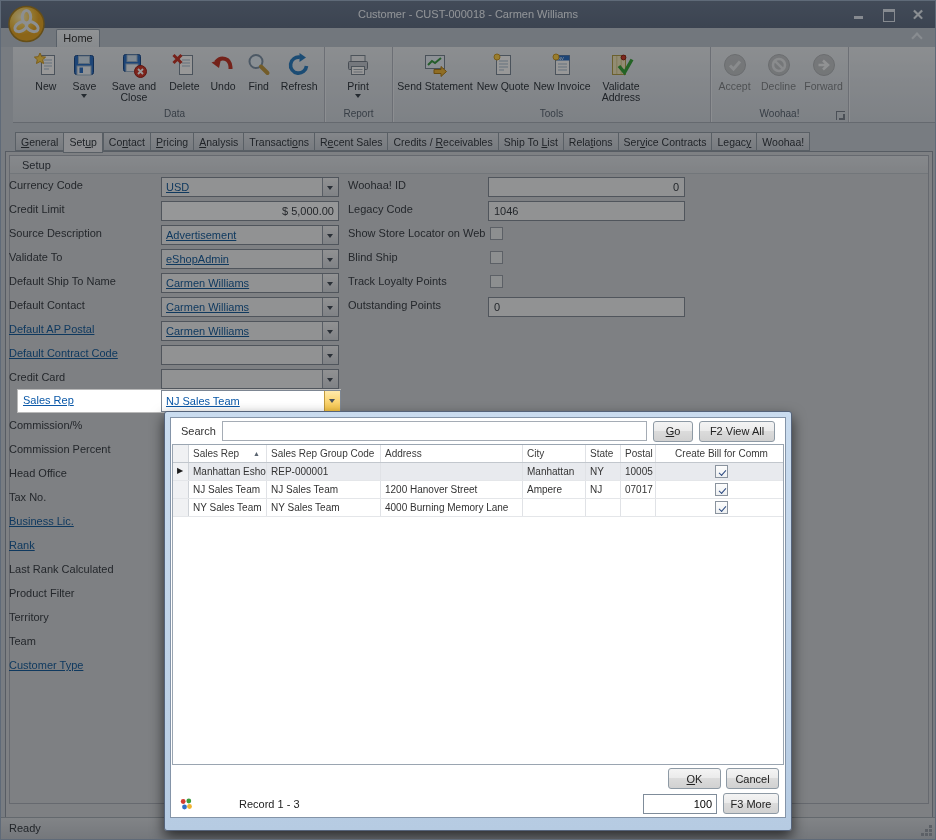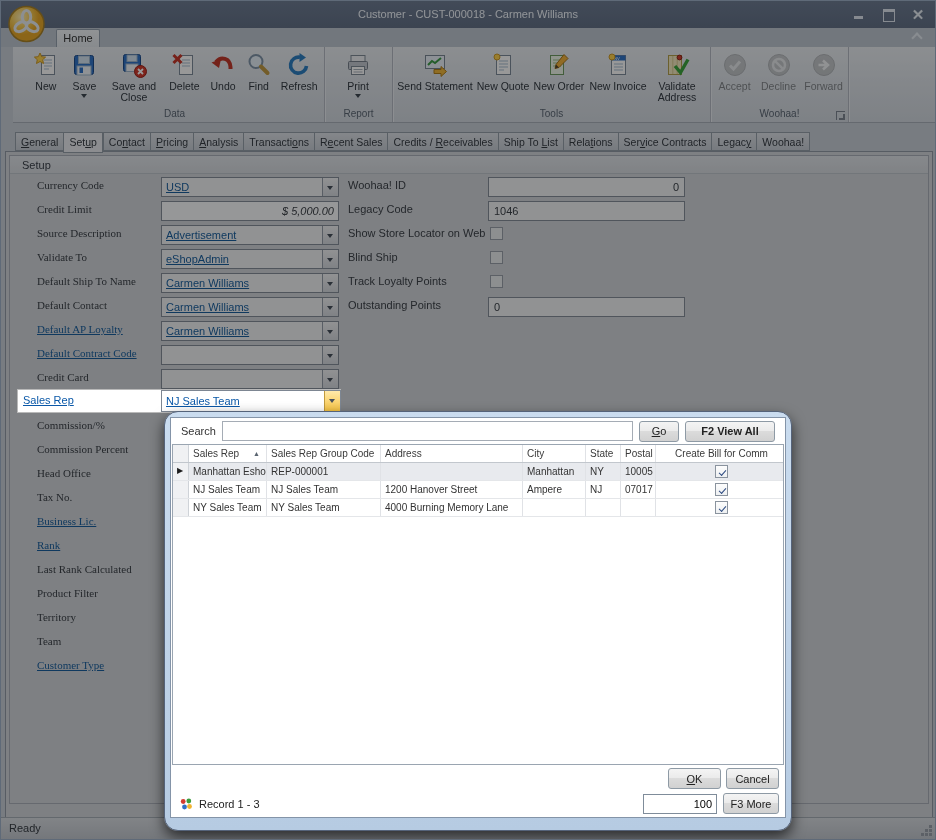--- a/index.html
+++ b/index.html
@@ -34,26 +34,26 @@
 
 .tabstrip { position:absolute; left:0; top:131px; right:0; height:20px; display:flex; padding-left:14px; }
 .tab { height:19px; padding:0 5px; line-height:18px; background:linear-gradient(#dde1e7,#c6ccd4); border:1px solid #959ea9; border-right:none; color:#363c44; font-size:10.5px; }
 .tab:last-child { border-right:1px solid #959ea9; }
 .tab.active { background:#e9ecf0; border-right:1px solid #959ea9; height:21px; position:relative; z-index:3; }
 
 .formpanel { position:absolute; left:4px; top:150px; width:928px; height:668px; background:#d2d6db; border:1px solid #929aa5; }
 .groupbox { position:absolute; left:3px; top:3px; right:3px; bottom:14px; border:1px solid #aab0b9; }
 .gbheader { height:18px; background:linear-gradient(#e0e4e9,#d6dadf); border-bottom:1px solid #bfc5cc; line-height:18px; padding-left:12px; color:#3b424b; }
 .frow { position:absolute; left:0; width:936px; height:22px; }
-.flabel { position:absolute; left:36px; top:4px;font-family:Liberation Serif, serif; }
+.flabel { position:absolute; left:8px; top:4px; }
 .flabel.linklabel, .link { color:#1a5f9e; text-decoration:underline; }
 .combo, .tbox { position:absolute; left:160px; top:2px; width:178px; height:20px; background:#f2f4f6; border:1px solid #868e99; }
 .combo .cval { position:absolute; left:4px; top:3px; right:18px; overflow:hidden; white-space:nowrap;text-decoration:underline; }
 .tbox { background:#fbfcfd; }
-.tbox .tval { position:absolute; left:4px; right:4px; top:3px;font-style:italic; }
+.tbox .tval { position:absolute; left:4px; right:4px; top:3px; }
 .tbox .tval.r { text-align:right; }
 .dd { position:absolute; right:0; top:0; bottom:0; width:16px; background:linear-gradient(#f2f3f5,#d5d9df); border-left:1px solid #959da8; }
 .dd::after { content:""; position:absolute; left:4px; top:8px; border:3.5px solid transparent; border-top:4px solid #47505c; }
 .rlabel { position:absolute; left:347px; top:4px; }
 .rtbox { position:absolute; left:487px; top:2px; width:197px; height:20px; background:#f2f4f6; border:1px solid #868e99; }
 .rtbox .tval { position:absolute; left:5px; right:5px; top:3px; }
 .rtbox .tval.r { text-align:right; }
 .cbox { position:absolute; left:489px; top:4px; width:13px; height:13px; background:#eceef1; border:1px solid #9aa1ab; }
 
 .statusbar { position:absolute; left:0; bottom:0; right:0; height:22px; background:linear-gradient(#d8dce1,#c2c7ce); border-top:1px solid #a6adb6; }
@@ -61,28 +61,28 @@
 .grip { position:absolute; right:3px; bottom:3px; width:3px; height:3px; background:#9aa1ab; box-shadow:-4px 0 0 #9aa1ab, 0 -4px 0 #9aa1ab, -8px 0 0 #9aa1ab, 0 -8px 0 #9aa1ab, -4px -4px 0 #9aa1ab; }
 
 .dim { position:absolute; left:0; top:0; width:936px; height:840px; background:rgba(0,0,0,0.40); z-index:50; }
 
 .activerow { position:absolute; left:16px; top:388px; width:324px; height:24px; z-index:60; background:#fff; border:1px solid #b9b9b9; }
 .activerow .alabel { position:absolute; left:5px; top:4px; color:#0a58a8; text-decoration:underline; }
 .activerow .acombo { position:absolute; left:143px; top:0px; width:180px; height:22px; background:#fff; border:1px solid #7d8692; }
 .activerow .acombo .cval { position:absolute; left:4px; top:4px; color:#0a58a8; text-decoration:underline; }
 .activerow .acombo .dd { background:linear-gradient(#ffe9ab,#f7c443); border-left:1px solid #c09a3e; }
 
-.dialog { position:absolute; left:163px; top:410px; width:628px; height:420px; z-index:100; background:linear-gradient(#cadcef,#b6cbe2); border:1px solid #55637a; border-radius:14px; box-shadow:0 6px 14px rgba(0,0,0,.65); }
+.dialog { position:absolute; left:163px; top:410px; width:628px; height:420px; z-index:100; background:linear-gradient(#cadcef,#b6cbe2); border:1px solid #55637a; border-radius:3px; box-shadow:0 6px 14px rgba(0,0,0,.65); }
 .dcontent { position:absolute; left:5px; top:5px; right:5px; bottom:12px; background:#fff; border:1px solid #8494a8; display:flex; flex-direction:column; }
 .searchrow { height:26px; display:flex; align-items:center; padding:0 10px 0 10px; gap:6px; }
 .slabel { color:#333; }
 .sinput { flex:1; height:20px; border:1px solid #a5acb5; font:11px "Liberation Sans",sans-serif; padding:0 3px; outline:none; }
 .btn { height:21px; background:linear-gradient(#f4f4f4,#ebebeb 45%,#dcdcdc 46%,#d1d1d1); border:1px solid #8e9aa5; border-radius:3px; font:11px "Liberation Sans",sans-serif; color:#222; text-align:center; }
 .btn.go { width:40px; }
-.btn.viewall { width:90px;font-weight:bold; }
+.btn.viewall { width:76px; }
 .gridbox { flex:1; margin:0 1px; border:1px solid #9aa5b1; display:flex; flex-direction:column; overflow:hidden; }
 .groupbar { height:22px; background:#f4f5f6; border-bottom:1px solid #d9dbdf; line-height:21px; padding-left:8px; color:#3c3c3c; }
 .ghead, .grow { display:flex; height:18px; flex:none; }
 .ghead { border-bottom:1px solid #c2c7cd; }
 .gind { width:16px; flex:none; background:#f0f1f3; border-right:1px solid #cfd3d8; position:relative; }
 .gh, .gc { flex:none; border-right:1px solid #e0e2e6; padding:2.5px 0 0 4px; white-space:nowrap; overflow:hidden; color:#333; position:relative; font-size:10px; }
 .gh { color:#3a3a3a; }
 .c0 { width:78px; } .c1 { width:114px; } .c2 { width:142px; } .c3 { width:63px; } .c4 { width:35px; } .c5 { width:35px; } .c6 { flex:1; border-right:none;text-align:center; }
 .sort { position:absolute; right:6px; top:5px; font-size:7px; color:#5a6470; }
 .grow { border-bottom:1px solid #e4e6e9; }
@@ -90,21 +90,21 @@
 .grow.cur .gc { background:#e8eaee; }
 .rowarrow { position:absolute; left:4px; top:3px; font-size:8px; color:#1c1c1c; }
 .gc.ck { display:flex; justify-content:center; padding-top:2px; }
 .gcb { width:13px; height:13px; border:1px solid #8a939e; background:linear-gradient(#fdfdfd,#eef0f2); position:relative; }
 .gcb.checked::after { content:""; position:absolute; left:2.5px; top:3.5px; width:6px; height:3px; border-left:1.6px solid #2c4a80; border-bottom:1.6px solid #2c4a80; transform:rotate(-48deg); }
 .gfill { flex:1; background:#fff; }
 .okrow { height:27px; display:flex; justify-content:flex-end; align-items:center; gap:5px; padding-right:6px;padding-left:40px; }
 .btn.ok, .btn.cancel { width:53px; }
 .recrow { height:25px; display:flex; align-items:center; padding:0 6px 2px 8px; gap:6px; }
 .recicon { width:14px; height:14px; flex:none; }
-.rectext { color:#222; flex:1; }
+.rectext { color:#222; flex:1;margin-left:40px; }
 .pagesize { width:74px; height:20px; border:1px solid #7f8c9a; font:11px "Liberation Sans",sans-serif; text-align:right; padding:0 4px; outline:none; }
 .btn.more { width:56px; }
 svg { display:block; }
 </style>
 </head>
 <body>
 
 <div id="window">
 
   <div class="titlebar">
@@ -256,35 +256,20 @@
                 <line x1="9" y1="9" x2="18" y2="9"></line>
                 <line x1="9" y1="12" x2="18" y2="12"></line>
                 <line x1="9" y1="15" x2="18" y2="15"></line>
                 <line x1="9" y1="18" x2="14" y2="18"></line>
               </g>
               <circle cx="7" cy="5" r="3" fill="#ffd34d" stroke="#cf9a25"></circle>
             </svg>
           </span>
         <span class="rlb">New Quote</span>
       </div>
-      <div class="rbtn" style="width:56px">
-        <span class="ric">
-            <svg viewBox="0 0 26 26" width="26" height="26">
-              <rect x="4.5" y="3.5" width="13" height="19" fill="#eff7ea" stroke="#6f9c63"></rect>
-              <g stroke="#9cc08f" stroke-width="1">
-                <line x1="7" y1="8" x2="15" y2="8"></line>
-                <line x1="7" y1="11" x2="15" y2="11"></line>
-                <line x1="7" y1="14" x2="15" y2="14"></line>
-              </g>
-              <polygon points="18,2.5 22,6.5 13,15.5 9,16.5 10,12.5" fill="#f2b33d" stroke="#a8761f"></polygon>
-              <polygon points="9,16.5 10,12.5 13,15.5" fill="#55482f"></polygon>
-            </svg>
-          </span>
-        <span class="rlb">New Order</span>
-      </div>
       <div class="rbtn" style="width:62px">
         <span class="ric">
             <svg viewBox="0 0 26 26" width="26" height="26">
               <rect x="6.5" y="3.5" width="14" height="19" fill="#fdfefe" stroke="#7e8a9a"></rect>
               <rect x="6.5" y="3.5" width="14" height="5" fill="#3173c6"></rect>
               <text x="9" y="7.8" font-size="4.2" fill="#fff" font-family="sans-serif">NV</text>
               <g stroke="#a9bdd1" stroke-width="1">
                 <line x1="9" y1="12" x2="18" y2="12"></line>
                 <line x1="9" y1="15" x2="18" y2="15"></line>
                 <line x1="9" y1="18" x2="18" y2="18"></line>
@@ -399,21 +384,21 @@
       </div>
     </div>
   <div class="frow" style="top:294px">
       <span class="flabel">Default Contact</span>
     <div class="combo">
         <span class="cval link">Carmen Williams</span>
         <span class="dd"></span>
       </div>
     </div>
   <div class="frow" style="top:318px">
-      <span class="flabel linklabel">Default AP Loyalty</span>
+      <span class="flabel linklabel">Default AP Postal</span>
     <div class="combo">
         <span class="cval link">Carmen Williams</span>
         <span class="dd"></span>
       </div>
     </div>
   <div class="frow" style="top:366px">
       <span class="flabel">Credit Card</span>
     <div class="combo">
         <span class="cval link"></span>
         <span class="dd"></span>

